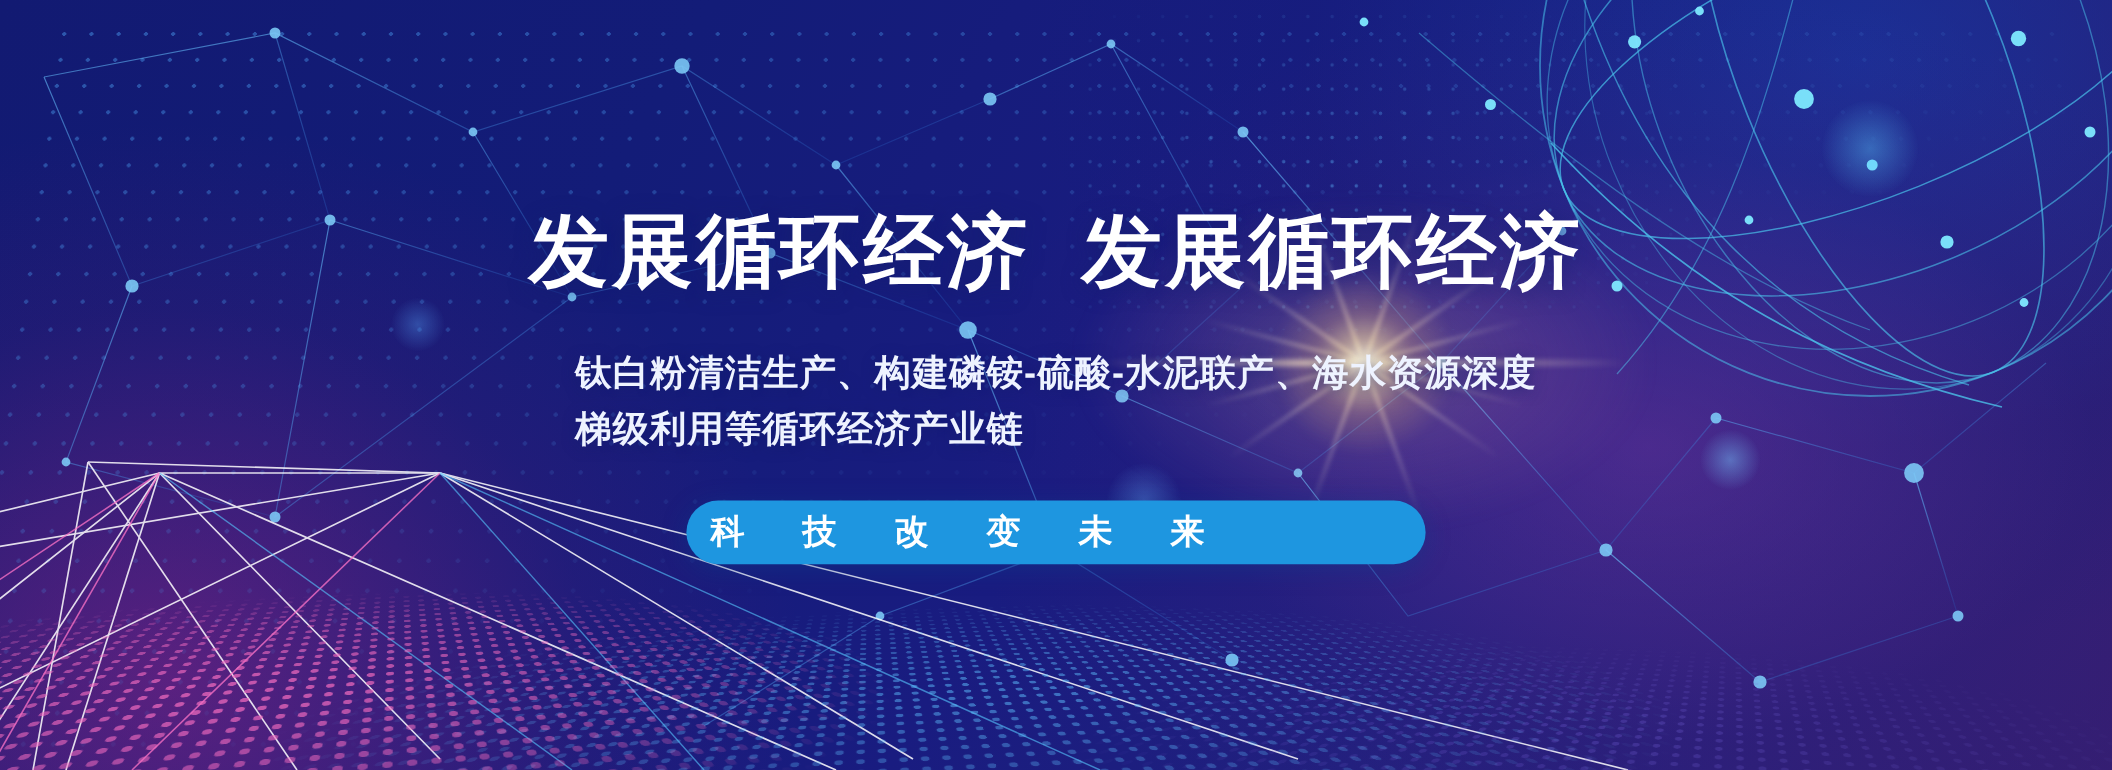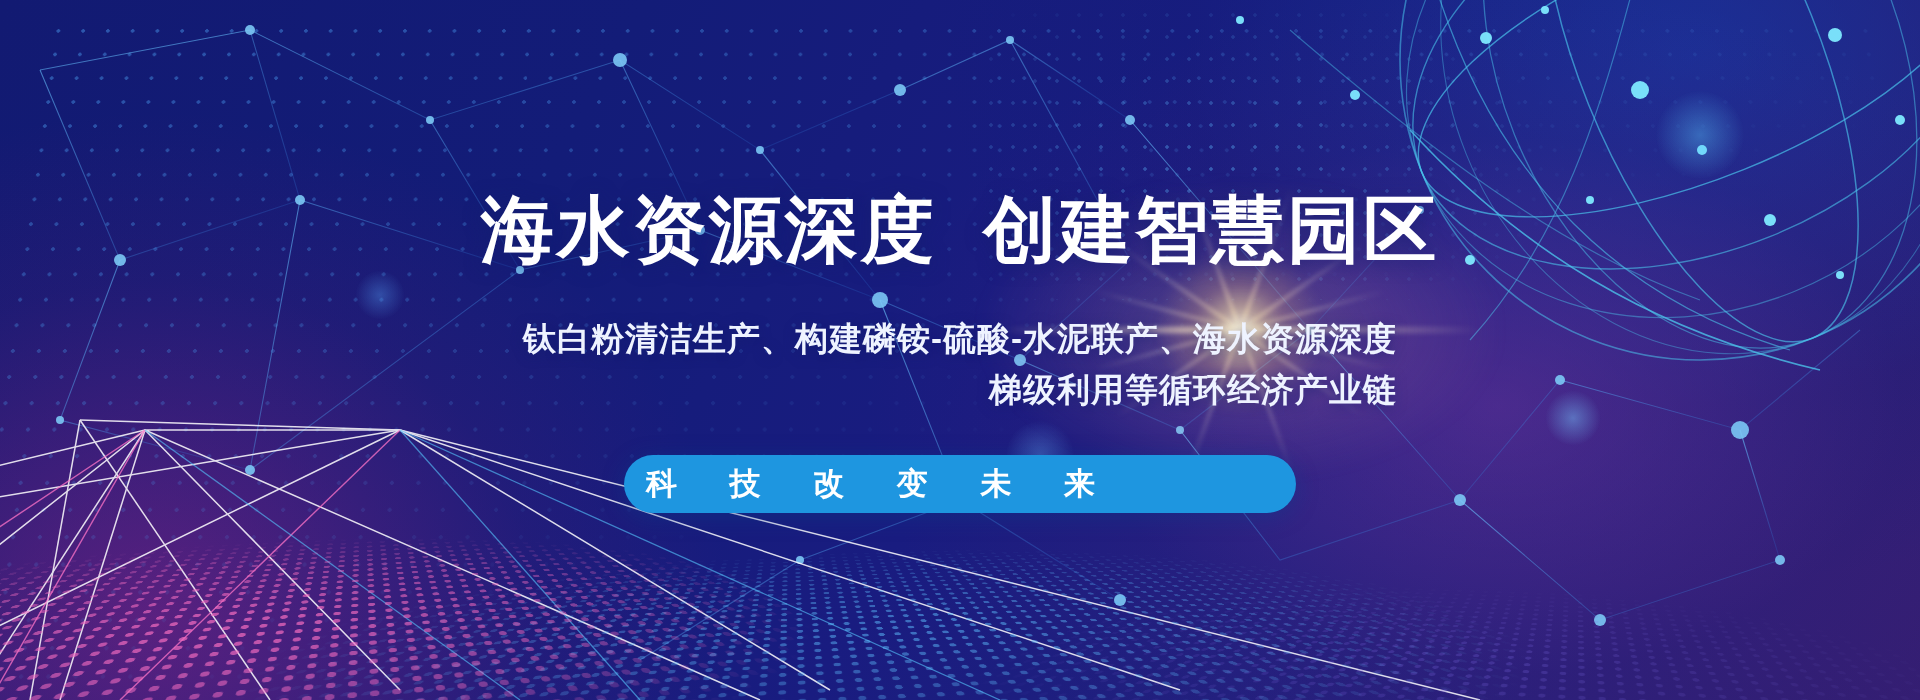--- a/index.html
+++ b/index.html
@@ -118,21 +118,21 @@
     position:absolute; left:0; right:0; top:313px;
     text-align:center;
     color:#eef3ff;
     font-size:33px;
     font-weight:600;
     line-height:1.55;
     letter-spacing:1px;
     text-shadow:0 2px 12px rgba(20,30,110,.6);
   }
   .subtitle .sub-line{display:block;}
-  .sub-wrap{display:inline-block; text-align:right;}
+  .sub-wrap{display:inline-block; text-align:left;}
 
   .pill{
     position:absolute; left:50%; top:455px; transform:translateX(-50%);
     width:672px; height:58px;
     border-radius:29px;
     background:#1e96e0;
     display:flex; align-items:center; justify-content:flex-start;
     box-shadow:0 4px 22px rgba(10,60,140,.45);
     cursor:pointer;
   }
@@ -290,21 +290,21 @@
     <div class="ray" style="transform:translate(-50%,-50%) rotate(-35deg);"></div>
     <div class="ray" style="transform:translate(-50%,-50%) rotate(70deg);"></div>
     <div class="ray" style="transform:translate(-50%,-50%) rotate(-70deg);"></div>
     <div class="ray" style="transform:translate(-50%,-50%) rotate(15deg);"></div>
     <div class="ray" style="transform:translate(-50%,-50%) rotate(-15deg);"></div>
     <div class="core"></div>
   </div>
 
   <div class="content">
 
-    <div class="headline">海水资源深度  创建智慧园区</div>
+    <div class="headline">发展循环经济  发展循环经济</div>
 
     <div class="subtitle">
       <div class="sub-wrap">
         <span class="sub-line">钛白粉清洁生产、构建磷铵-硫酸-水泥联产、海水资源深度</span>
         <span class="sub-line">梯级利用等循环经济产业链</span>
       </div>
     </div>
 
     <div class="pill">
       <span>科 技 改 变 未 来</span>

